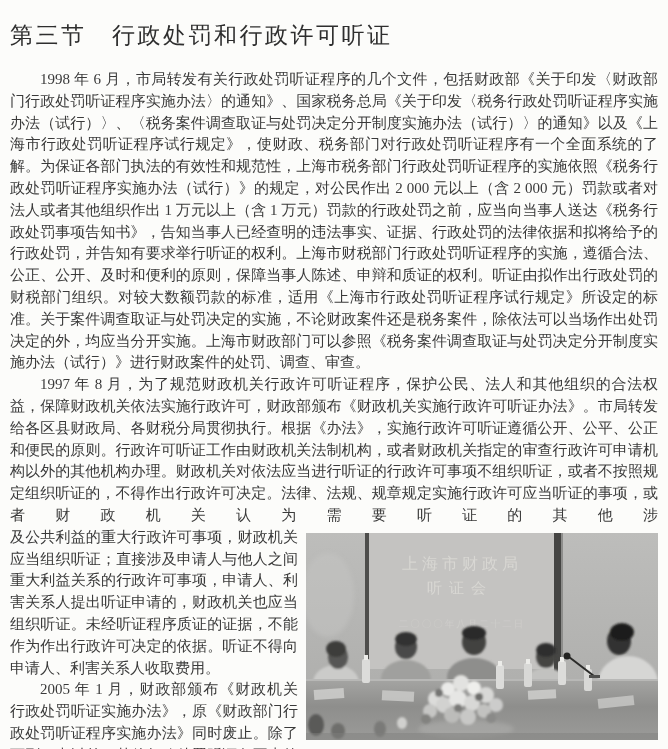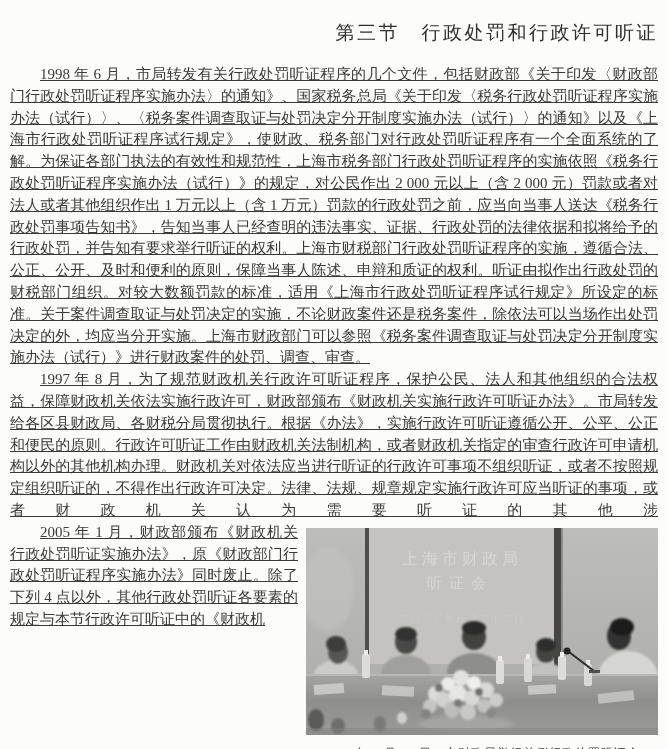--- a/index.html
+++ b/index.html
@@ -9,34 +9,34 @@
     width: 668px;
     height: 749px;
     margin: 0 auto;
     background: #fcfcfa;
     color: #3a3a3a;
     font-family: "Liberation Serif", "DejaVu Serif", serif;
     padding: 12px 10px 0 10px;
     overflow: hidden;
   }
   .title {
-    text-align: right;
-    font-size: 19px;
+    text-align: left;
+    font-size: 23px;
     font-weight: normal;
     letter-spacing: 2.5px;
     color: #2e2e2e;
     margin: 8px 0 18px 0;
   }
   .body-text {
     font-size: 15px;
     line-height: 21.8px;
     text-align: justify;
     color: #3a3a3a;
   }
-  .para { margin: 0; text-decoration: underline; }
+  .para { margin: 0; }
   .indent { text-indent: 2em; }
   .fill-last { text-align-last: justify; }
   .wrap-row { display: flex; align-items: flex-start; }
   .left-col { flex: 0 0 288px; width: 288px; }
   .photo-figure { flex: 1; margin-left: 8px; padding-top: 6px; }
   .photo-svg { display: block; width: 352px; height: 207px; }
   .photo-caption {
     display: block;
     text-align: center;
     font-size: 12px;
@@ -55,20 +55,21 @@
 
   <div class="body-text">
 
     <p class="para indent">1998 年 6 月，市局转发有关行政处罚听证程序的几个文件，包括财政部《关于印发〈财政部门行政处罚听证程序实施办法〉的通知》、国家税务总局《关于印发〈税务行政处罚听证程序实施办法（试行）〉、〈税务案件调查取证与处罚决定分开制度实施办法（试行）〉的通知》以及《上海市行政处罚听证程序试行规定》，使财政、税务部门对行政处罚听证程序有一个全面系统的了解。为保证各部门执法的有效性和规范性，上海市税务部门行政处罚听证程序的实施依照《税务行政处罚听证程序实施办法（试行）》的规定，对公民作出 2 000 元以上（含 2 000 元）罚款或者对法人或者其他组织作出 1 万元以上（含 1 万元）罚款的行政处罚之前，应当向当事人送达《税务行政处罚事项告知书》，告知当事人已经查明的违法事实、证据、行政处罚的法律依据和拟将给予的行政处罚，并告知有要求举行听证的权利。上海市财税部门行政处罚听证程序的实施，遵循合法、公正、公开、及时和便利的原则，保障当事人陈述、申辩和质证的权利。听证由拟作出行政处罚的财税部门组织。对较大数额罚款的标准，适用《上海市行政处罚听证程序试行规定》所设定的标准。关于案件调查取证与处罚决定的实施，不论财政案件还是税务案件，除依法可以当场作出处罚决定的外，均应当分开实施。上海市财政部门可以参照《税务案件调查取证与处罚决定分开制度实施办法（试行）》进行财政案件的处罚、调查、审查。</p>
 
     <p class="para indent fill-last">1997 年 8 月，为了规范财政机关行政许可听证程序，保护公民、法人和其他组织的合法权益，保障财政机关依法实施行政许可，财政部颁布《财政机关实施行政许可听证办法》。市局转发给各区县财政局、各财税分局贯彻执行。根据《办法》，实施行政许可听证遵循公开、公平、公正和便民的原则。行政许可听证工作由财政机关法制机构，或者财政机关指定的审查行政许可申请机构以外的其他机构办理。财政机关对依法应当进行听证的行政许可事项不组织听证，或者不按照规定组织听证的，不得作出行政许可决定。法律、法规、规章规定实施行政许可应当听证的事项，或者财政机关认为需要听证的其他涉</p>
 
     <div class="wrap-row">
 
       <div class="left-col">
+        <p class="para">及公共利益的重大行政许可事项，财政机关应当组织听证；直接涉及申请人与他人之间重大利益关系的行政许可事项，申请人、利害关系人提出听证申请的，财政机关也应当组织听证。未经听证程序质证的证据，不能作为作出行政许可决定的依据。听证不得向申请人、利害关系人收取费用。</p>
         <p class="para indent">2005 年 1 月，财政部颁布《财政机关行政处罚听证实施办法》，原《财政部门行政处罚听证程序实施办法》同时废止。除了下列 4 点以外，其他行政处罚听证各要素的规定与本节行政许可听证中的《财政机</p>
       </div>
 
       <figure class="photo-figure">
         <svg class="photo-svg" viewBox="0 0 352 207" xmlns="http://www.w3.org/2000/svg">
           <defs>
             <linearGradient id="gWall" x1="0" y1="0" x2="0" y2="1">
               <stop offset="0" stop-color="#bdbdbb"></stop>
               <stop offset="0.7" stop-color="#b0b0ae"></stop>
               <stop offset="1" stop-color="#a9a9a7"></stop>

